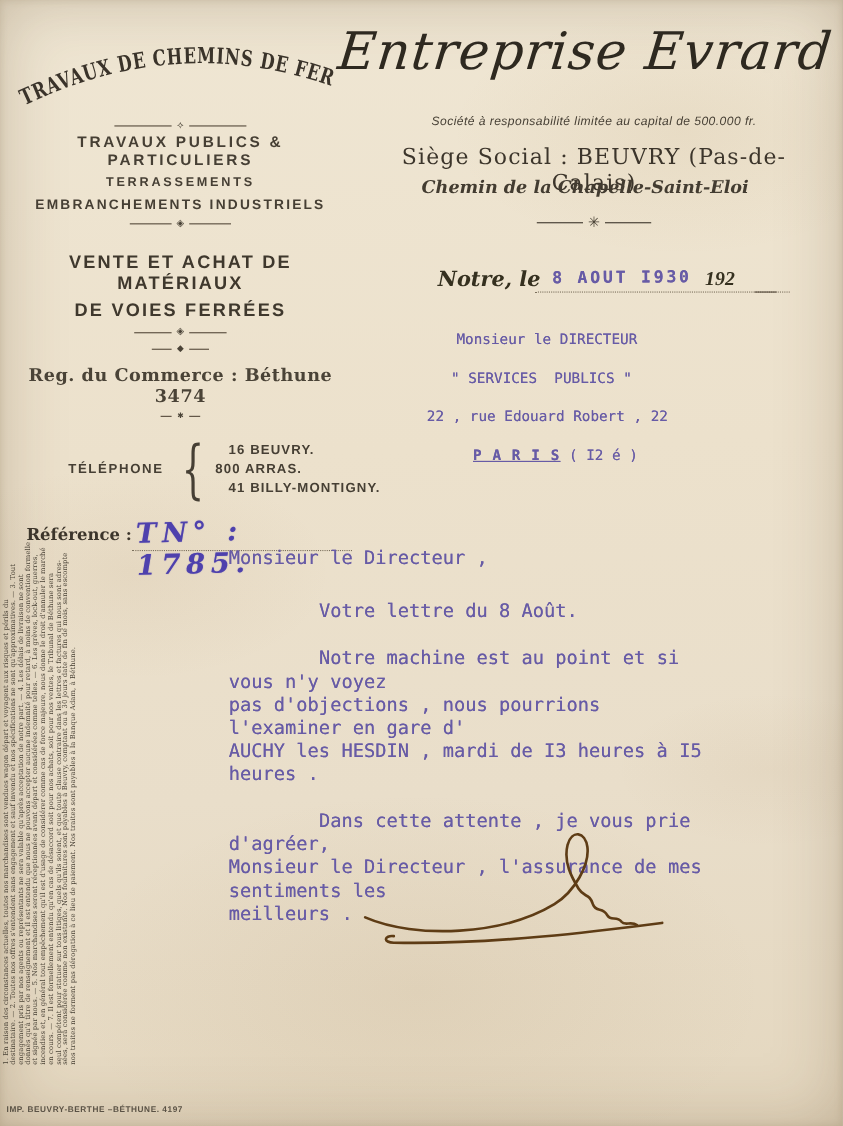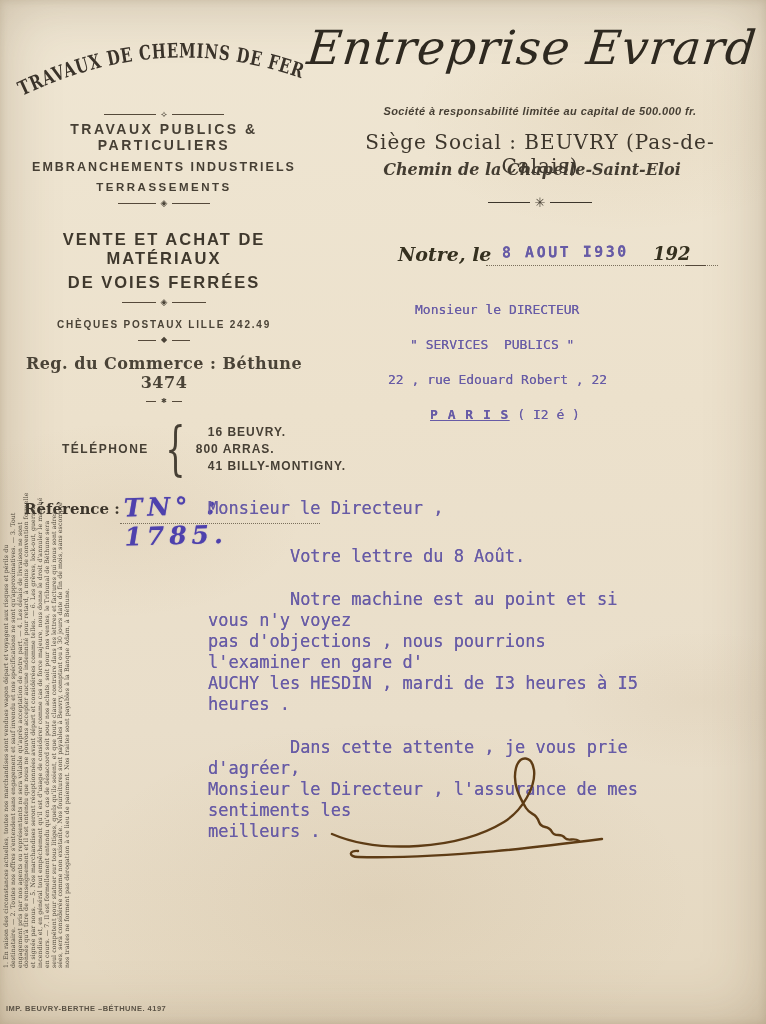--- a/index.html
+++ b/index.html
@@ -53,36 +53,36 @@
     transform:rotate(-1.5deg);text-shadow:0 0 1px rgba(78,65,173,0.6);
   }
   
   .company{
     position:absolute;left:306px;top:20px;width:452px;text-align:center;
     font-family:"DejaVu Serif",serif;font-style:italic;
     font-size:47px;color:#2e2920;transform:skewX(-6deg);
     letter-spacing:1px;white-space:nowrap;
   }
   .legal{position:absolute;left:330px;top:105px;width:420px;text-align:center;
-    font-family:"Liberation Sans",sans-serif;font-weight:bold;font-style:italic;
+    font-family:"Liberation Sans",sans-serif;font-weight:normal;font-style:italic;
     font-size:11px;color:#463f34;letter-spacing:0.4px;}
   .siege{position:absolute;left:330px;top:130px;width:420px;text-align:center;
     font-size:20px;color:#3c352b;letter-spacing:1px;}
   .chemin{position:absolute;left:322px;top:160px;width:420px;text-align:center;
     font-style:italic;font-weight:bold;font-size:16px;color:#433c31;}
   .hdr-orn{position:absolute;left:440px;top:190px;width:200px;}
   
   .dateline{position:absolute;left:398px;top:243px;width:350px;height:30px;}
   .date-prefix{font-style:italic;font-weight:bold;font-size:19px;color:#35301f;}
   .date-dots{position:absolute;left:88px;top:22px;width:232px;border-bottom:1.2px dotted #7a6f5c;}
   .date-stamp{position:absolute;left:104px;top:0;
     font-family:"DejaVu Sans Mono",monospace;font-weight:bold;
     font-size:15px;letter-spacing:2.5px;color:#6f5eae;
     text-shadow:0 0 1px rgba(111,94,174,0.6);transform:rotate(-0.5deg);}
-  .date-year{position:absolute;left:255px;top:0;font-style:italic;font-weight:bold;font-size:18px;color:#35301f;}
+  .date-year{position:absolute;left:243px;top:0;font-style:italic;font-weight:bold;font-size:18px;color:#35301f;font-family:Liberation Serif, serif;}
   .date-enddash{position:absolute;left:288px;top:22px;width:20px;border-bottom:1.5px solid #55493a;}
   
   .tw{font-family:"DejaVu Sans Mono",monospace;color:#675ba6;text-shadow:0 0 0.6px rgba(94,80,160,0.8);}
   .recipient{position:absolute;left:388px;top:292px;font-size:13px;line-height:35px;}
   .recipient div{white-space:pre;}
   .rcp-1{margin-left:27px;}
   .rcp-2{margin-left:22px;}
   .rcp-3{margin-left:0;}
   .rcp-4{margin-left:42px;}
   .city-underline{text-decoration:underline;letter-spacing:1px;font-weight:bold;}
@@ -115,35 +115,34 @@
       <text font-family="DejaVu Serif, serif" font-weight="bold" font-size="20" fill="#3a332a" letter-spacing="1">
         <textPath href="#arcpath" startOffset="0" textLength="288" lengthAdjust="spacingAndGlyphs">TRAVAUX DE CHEMINS DE FER</textPath>
       </text>
     </svg>
     <div class="orn">
       <span class="rule" style="width:52px"></span>
       <span class="g">⟡</span>
       <span class="rule" style="width:52px"></span>
     </div>
     <div class="ls-sans line-publics">TRAVAUX PUBLICS &amp; PARTICULIERS</div>
+    <div class="ls-sans line-terr">TERRASSEMENTS</div>
     <div class="ls-sans line-embr">EMBRANCHEMENTS INDUSTRIELS</div>
-    <div class="ls-sans line-terr">TERRASSEMENTS</div>
     <div class="orn">
       <span class="rule" style="width:38px"></span>
       <span class="g">◈</span>
       <span class="rule" style="width:38px"></span>
     </div>
     <div class="ls-sans line-vente">VENTE ET ACHAT DE MATÉRIAUX</div>
     <div class="ls-sans line-voies">DE VOIES FERRÉES</div>
     <div class="orn">
       <span class="rule" style="width:34px"></span>
       <span class="g">◈</span>
       <span class="rule" style="width:34px"></span>
     </div>
-    <div class="ls-sans line-cheques">CHÈQUES POSTAUX LILLE 242.49</div>
     <div class="orn">
       <span class="rule" style="width:18px"></span>
       <span class="g" style="font-size:8px">◆</span>
       <span class="rule" style="width:18px"></span>
     </div>
     <div class="line-reg">Reg. du Commerce : Béthune 3474</div>
     <div class="orn">
       <span class="rule" style="width:10px"></span>
       <span class="g" style="font-size:7px">✱</span>
       <span class="rule" style="width:10px"></span>

